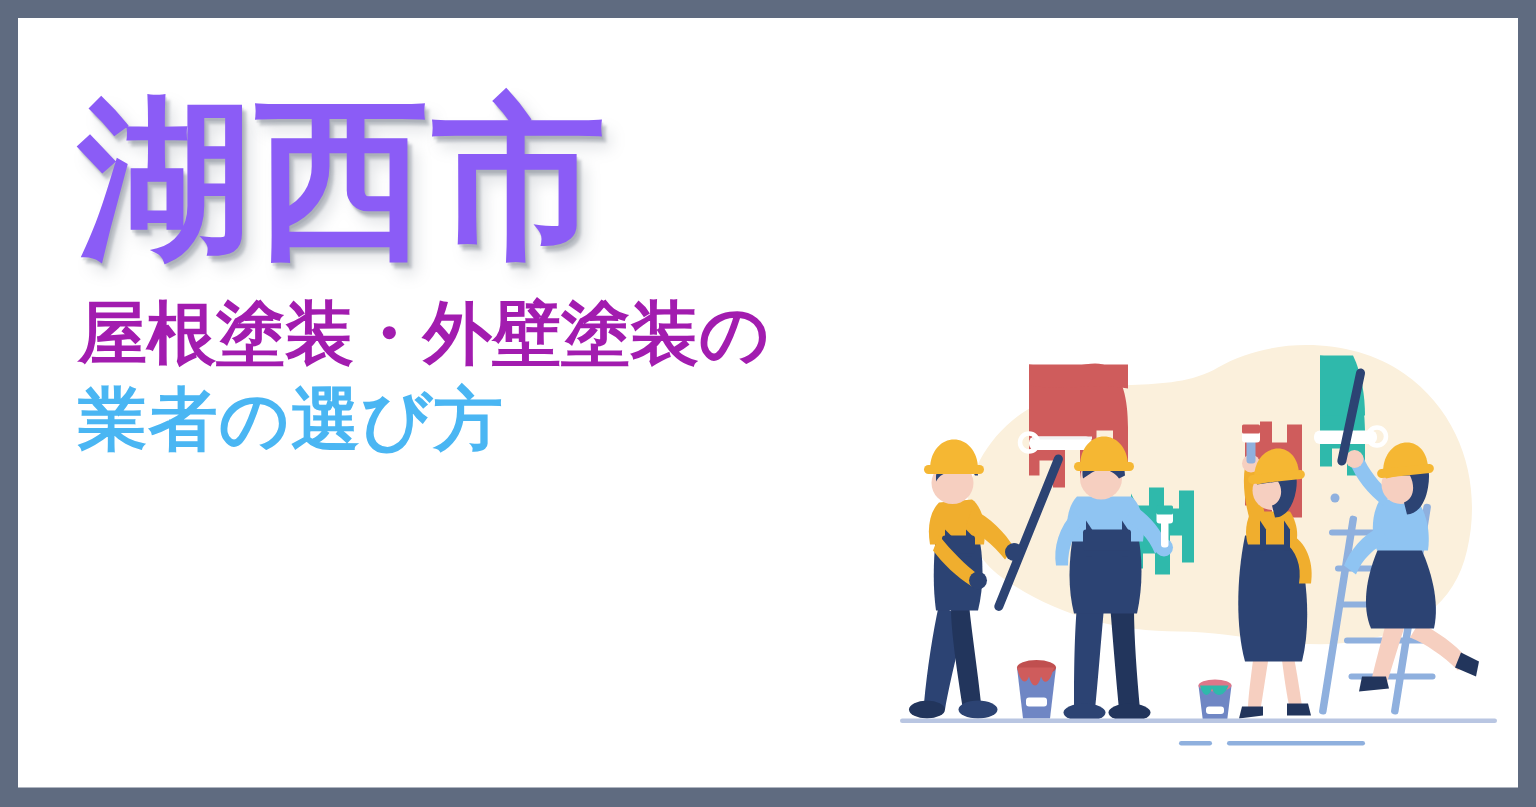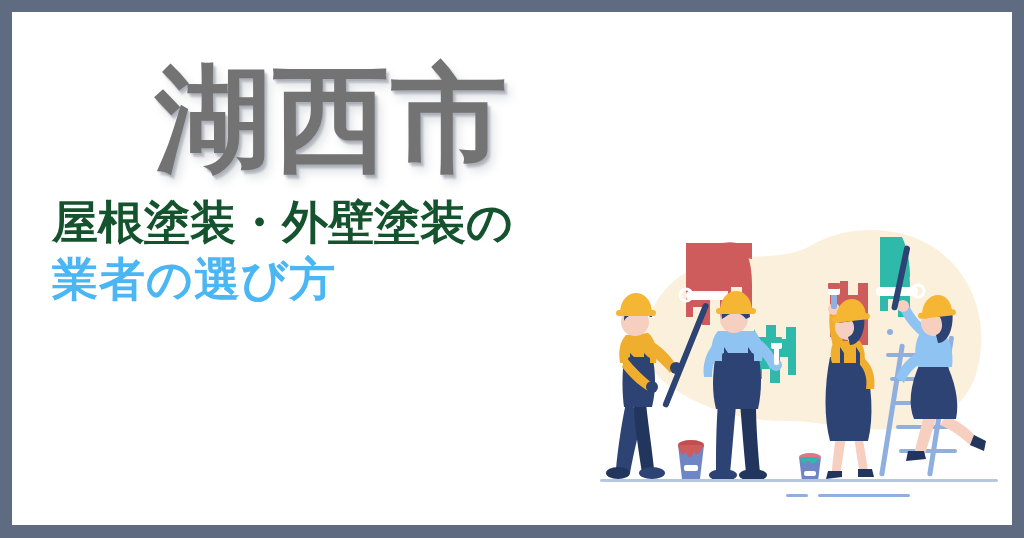--- a/index.html
+++ b/index.html
@@ -34,36 +34,35 @@
     position: absolute;
     left: 40px;
     top: 46px;
     width: 560px;
   }
 
   .city-title {
     font-size: 116px;
     line-height: 1.06;
     font-weight: 700;
-    color: #737373;
+    color: #8b5cf6;
     letter-spacing: 2px;
     margin: 0;
     text-shadow:
       3px 4px 2px rgba(120,128,140,0.40),
       6px 8px 10px rgba(120,128,140,0.22),
       1px 2px 1px rgba(150,156,166,0.30);
     white-space: nowrap;
-    text-align: center;
   }
 
   .subtitle-1 {
     font-size: 46px;
     line-height: 1.2;
     font-weight: 700;
-    color: #14532d;
+    color: #a21caf;
     letter-spacing: 0px;
     margin: 14px 0 0 0;
     white-space: nowrap;
   }
 
   .subtitle-2 {
     font-size: 46px;
     line-height: 1.18;
     font-weight: 700;
     color: #4ab6f3;

